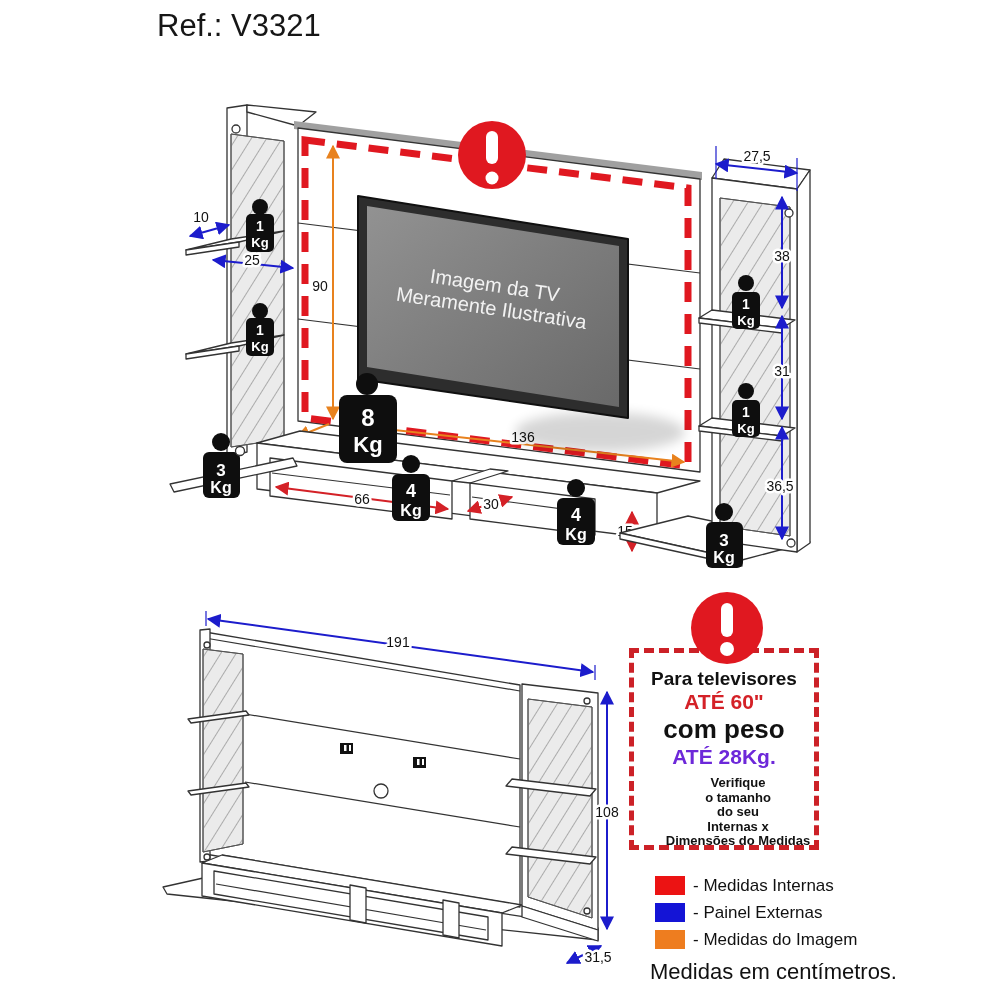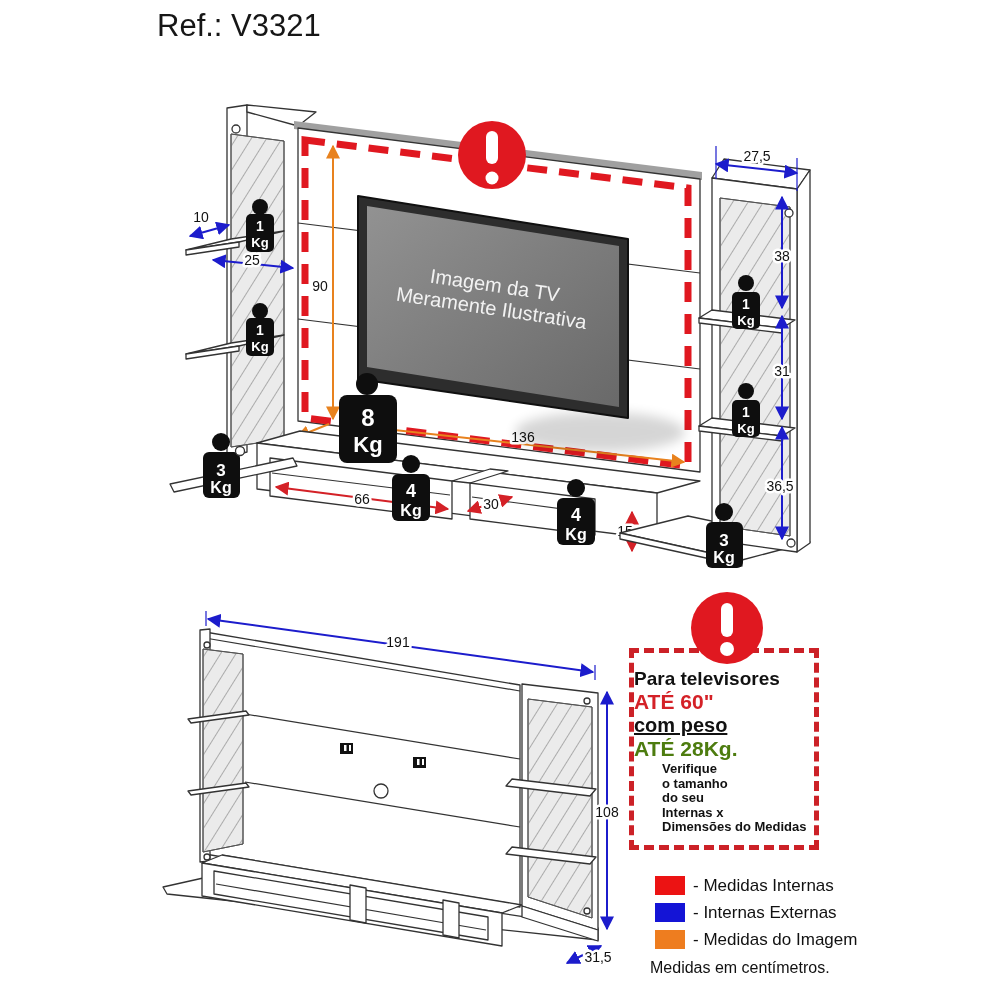--- a/index.html
+++ b/index.html
@@ -15,39 +15,39 @@
   .dB{fill:none;stroke:#1c1ccc;stroke-width:2;}
   .dR{fill:none;stroke:#d42127;stroke-width:2;}
   .dO{fill:none;stroke:#e8821e;stroke-width:2;}
   .tick{stroke:#1c1ccc;stroke-width:1.2;}
   .lbl{font-size:14px;fill:#111;text-anchor:middle;paint-order:stroke;stroke:#fff;stroke-width:5;stroke-linejoin:round;}
   .wt{fill:#0e0e0e;}
   .wtx{fill:#fff;font-weight:bold;text-anchor:middle;}
   .tvt{fill:#f2f2f2;font-size:20px;text-anchor:middle;}
   
   #warnbox{position:absolute;left:629px;top:648px;width:190px;height:202px;box-sizing:border-box;
-           border:5px dashed #cc2127;background:#fff;text-align:left;padding-top:15px;z-index:2;}
+           border:5px dashed #cc2127;background:#fff;text-align:center;padding-top:15px;z-index:2;}
   #warnbox .l1{font-size:19px;font-weight:bold;color:#111;}
   #warnbox .l2{font-size:21px;font-weight:bold;color:#d42127;}
-  #warnbox .l3{font-size:20px;font-weight:bold;color:#111;text-decoration:underline;}
-  #warnbox .l4{font-size:21px;font-weight:bold;color:#4d7c0f;margin-bottom:1px;}
+  #warnbox .l3{font-size:26px;font-weight:bold;color:#111;}
+  #warnbox .l4{font-size:21px;font-weight:bold;color:#6d28d9;margin-bottom:7px;}
   #warnbox .sm{font-size:13px;font-weight:bold;color:#111;line-height:1.12;padding-left:28px;}
   #warnicon{position:absolute;left:691px;top:592px;width:72px;height:72px;border-radius:50%;
             background:#e01820;z-index:3;}
   #warnicon .bar{position:absolute;left:30px;top:11px;width:12px;height:34px;background:#fff;border-radius:6px;}
   #warnicon .dot{position:absolute;left:29px;top:50px;width:14px;height:14px;background:#fff;border-radius:50%;}
   
   #legend{position:absolute;left:655px;top:876px;z-index:2;}
   .lrow{display:flex;align-items:center;margin-bottom:8px;height:19px;}
   .sw{width:30px;height:19px;flex:0 0 30px;}
   .sw-int{background:#ec1313;}
   .sw-ext{background:#1414d6;}
   .sw-pan{background:#ee7d1f;}
   .ltxt{font-size:17px;color:#111;margin-left:8px;white-space:nowrap;}
-  #legendnote{position:absolute;left:650px;top:959px;font-size:16px;color:#111;z-index:2;}
+  #legendnote{position:absolute;left:650px;top:959px;font-size:22px;color:#111;z-index:2;}
 </style>
 </head>
 <body>
 
 <div id="stage">
 
   <div id="title">Ref.: V3321</div>
 
   <svg width="1000" height="1000" viewBox="0 0 1000 1000">
     <defs>
@@ -331,21 +331,21 @@
   </div>
 
   
   <div id="legend">
     <div class="lrow">
       <div class="sw sw-int"></div>
       <div class="ltxt">- Medidas Internas</div>
     </div>
     <div class="lrow">
       <div class="sw sw-ext"></div>
-      <div class="ltxt">- Internas Externas</div>
+      <div class="ltxt">- Painel Externas</div>
     </div>
     <div class="lrow">
       <div class="sw sw-pan"></div>
       <div class="ltxt">- Medidas do Imagem</div>
     </div>
   </div>
   <div id="legendnote">Medidas em centímetros.</div>
 
 </div>
 

